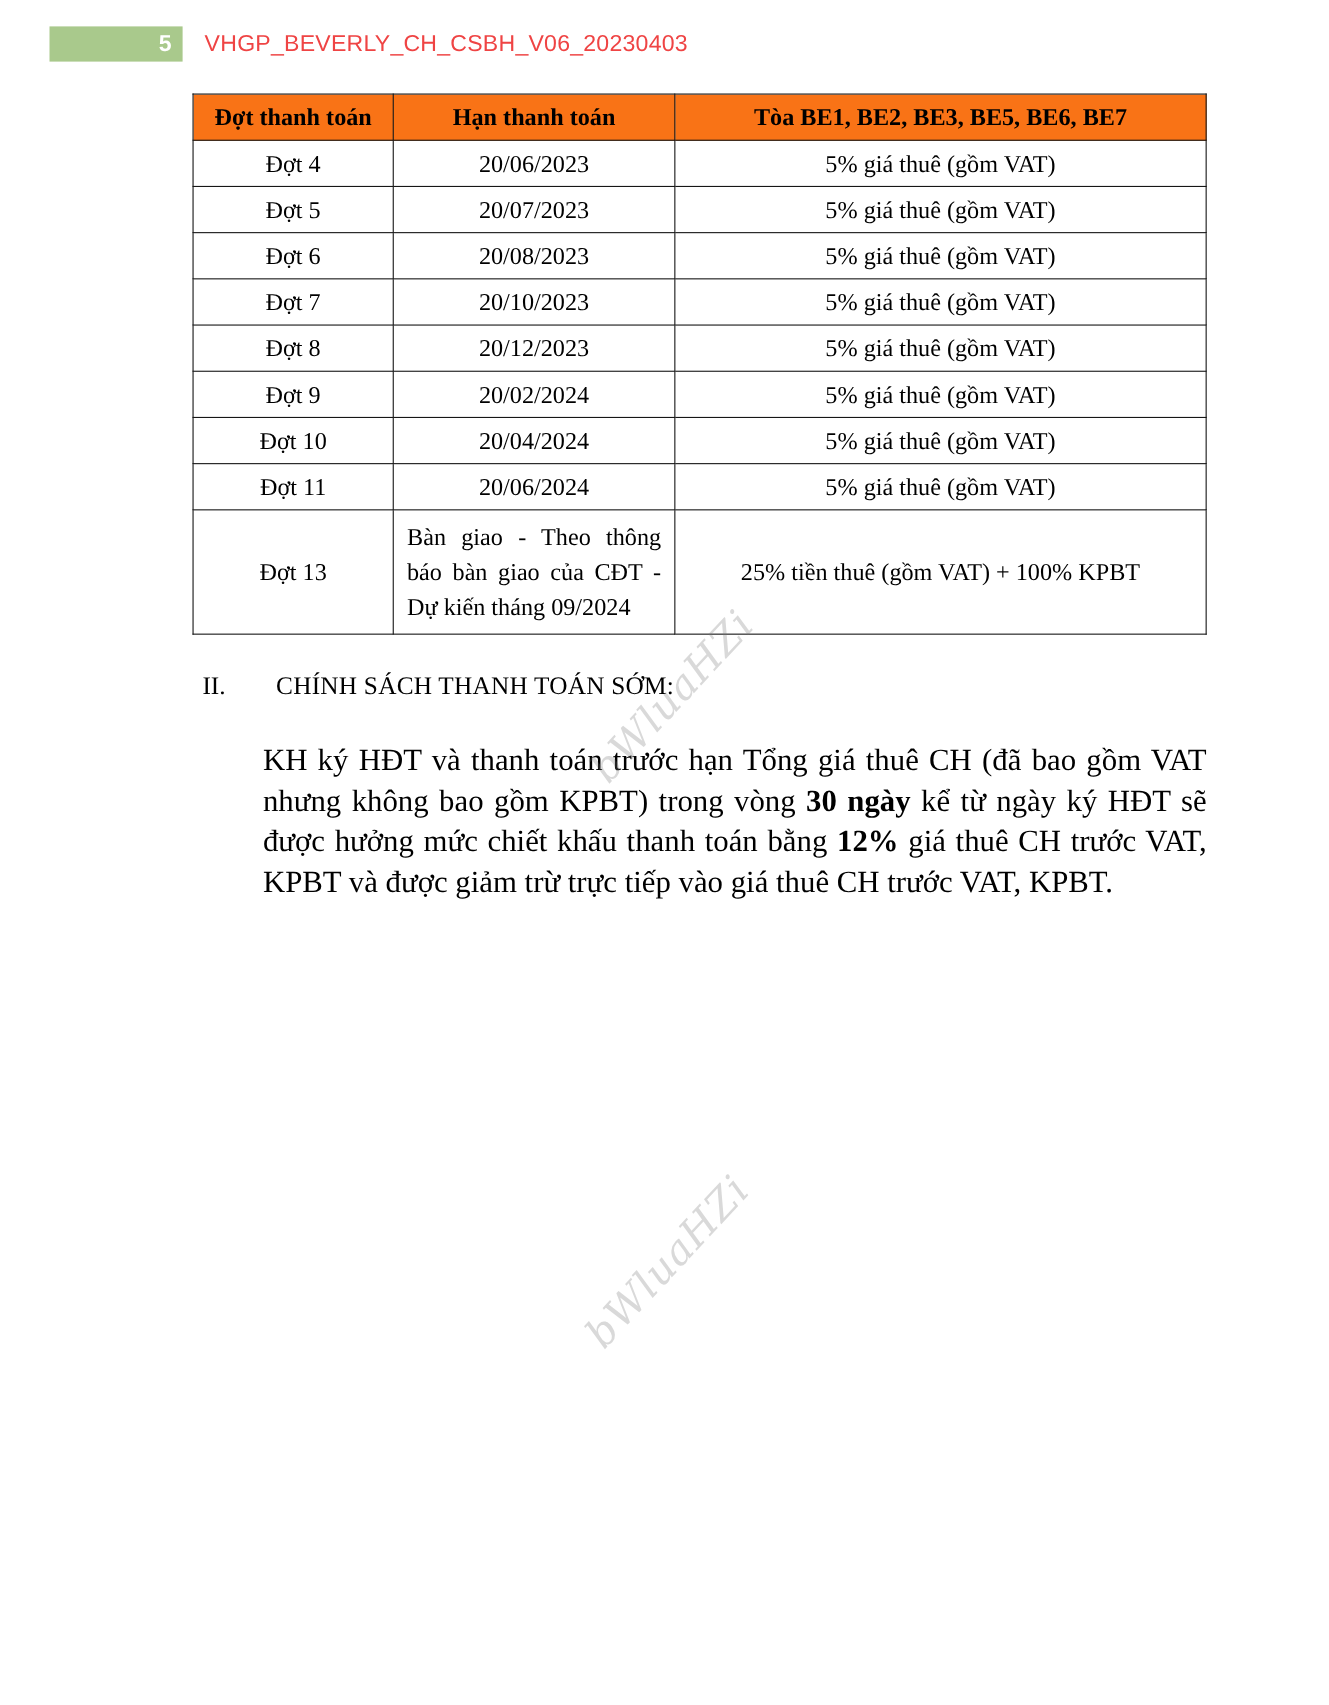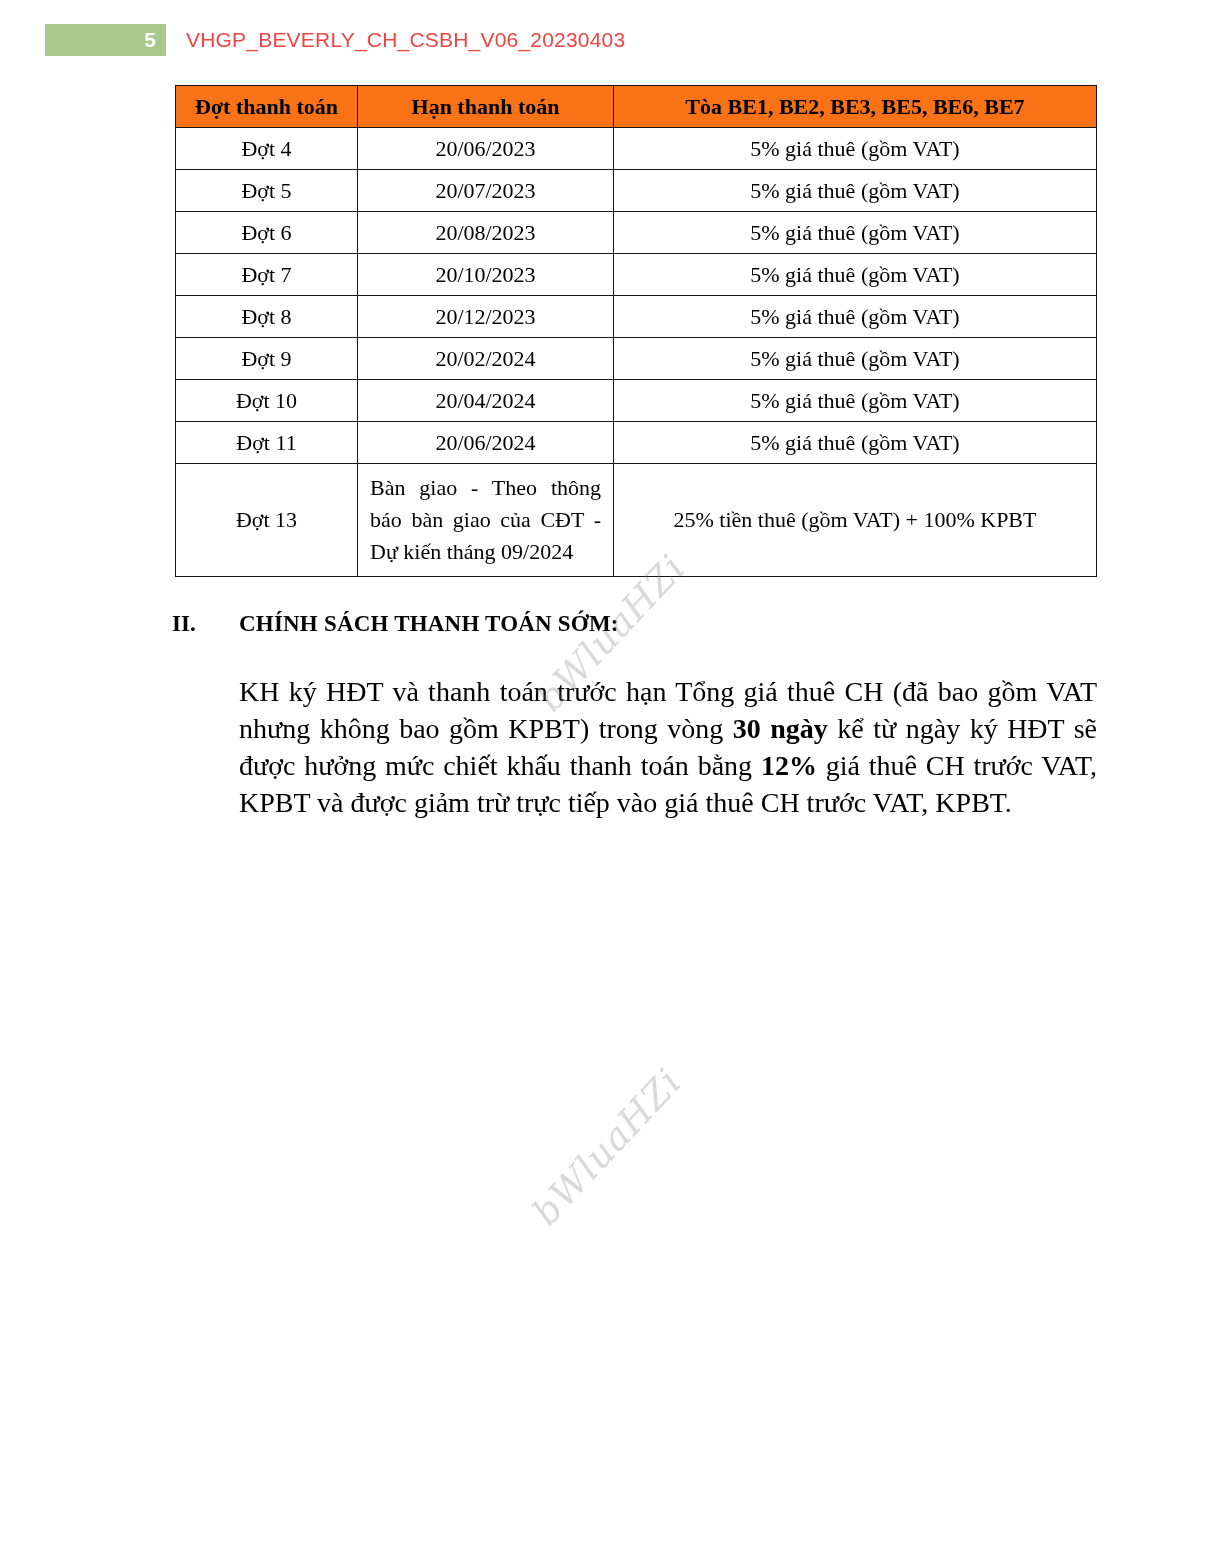--- a/index.html
+++ b/index.html
@@ -71,25 +71,25 @@
   .payment-table td.handover-due {
     text-align: justify;
     text-align-last: left;
     padding: 8px 12px;
     line-height: 1.45;
   }
 
   
   .section-heading {
     position: absolute;
-    left: 172px;
+    left: 184px;
     top: 611px;
     width: 925px;
     display: flex;
-    font-weight: bold;
+    font-weight: normal;
     font-size: 23px;
   }
   .section-numeral { width: 67px; }
   .section-title { letter-spacing: 0.2px; text-align: right; }
 
   
   .policy-paragraph {
     position: absolute;
     left: 239px;
     top: 673px;

